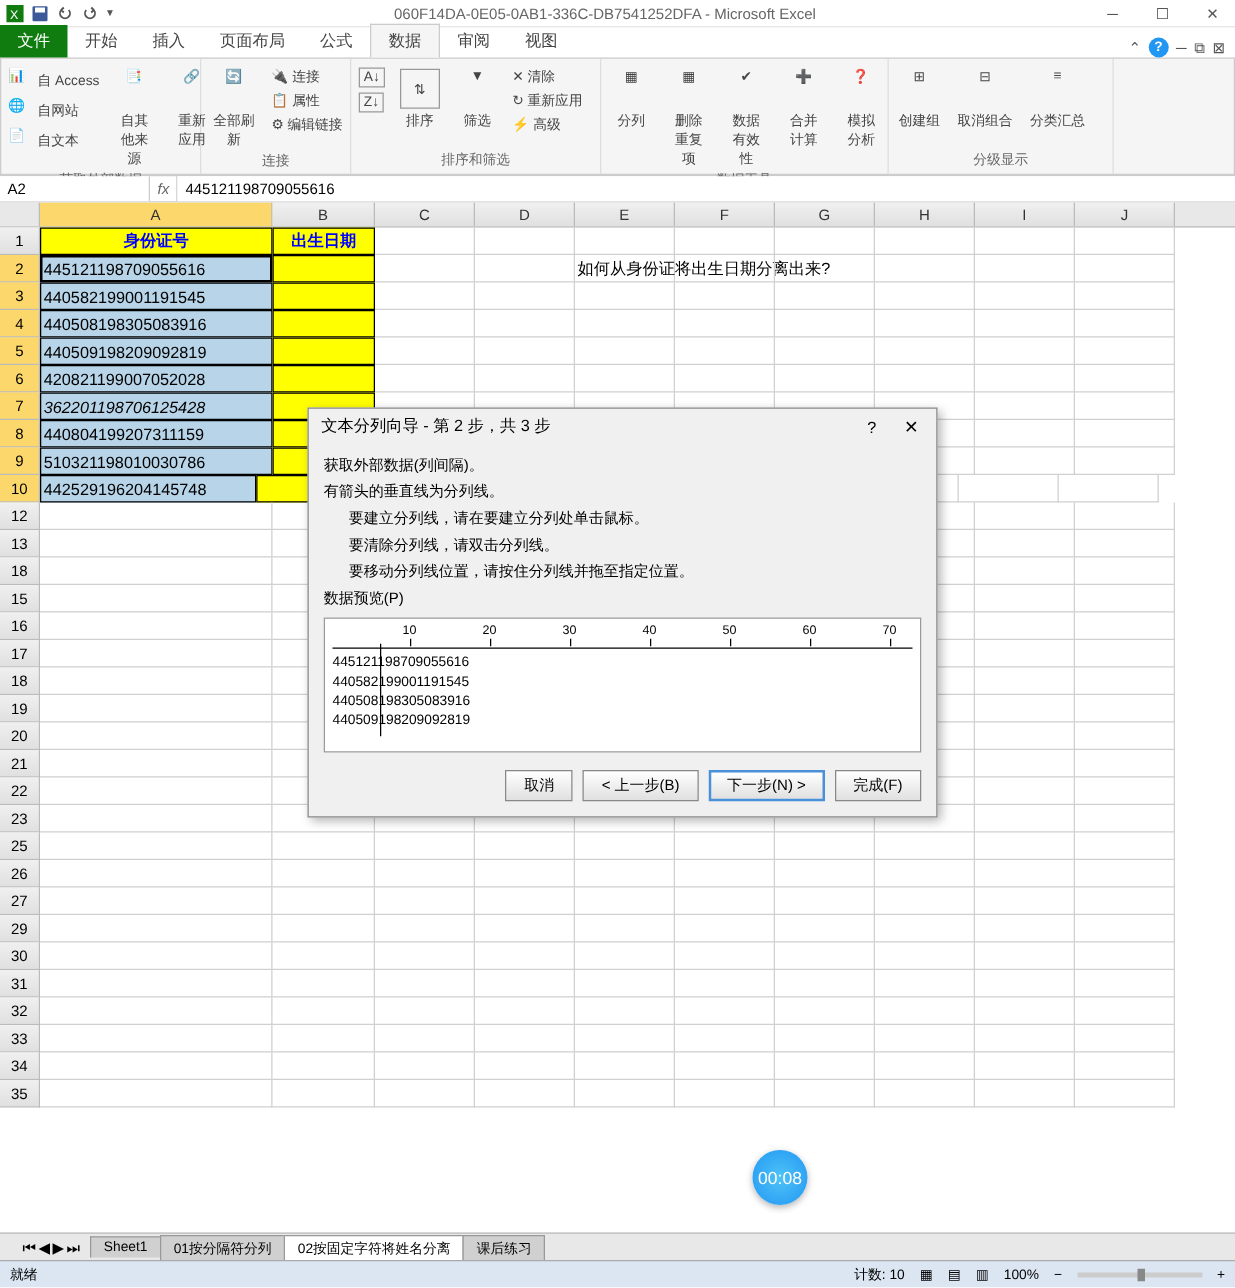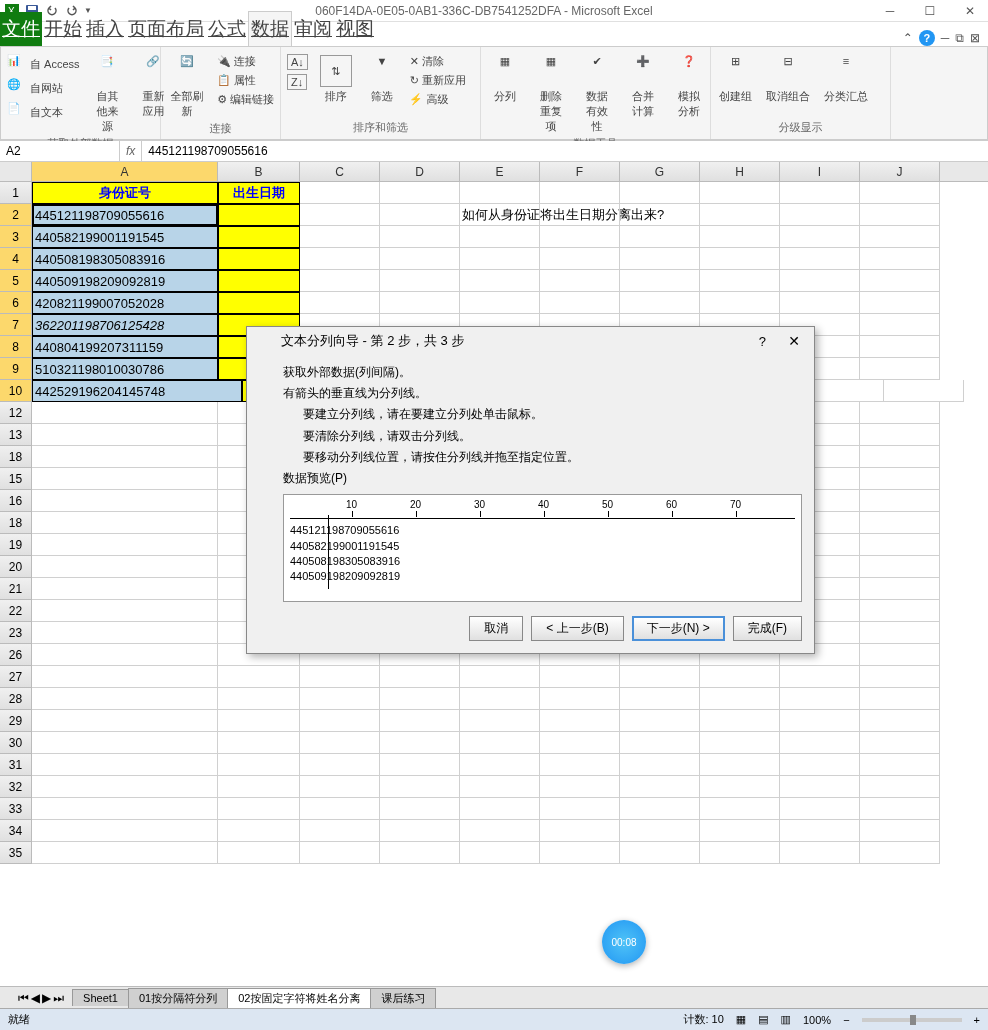--- a/index.html
+++ b/index.html
@@ -8,21 +8,21 @@
 
 .titlebar { height: 22px; background: #fff; display: flex; align-items: center; padding: 0 4px; border-bottom: 1px solid #e0e0e0; }
 .qat { display: flex; gap: 4px; align-items: center; }
 .qat-icon { width: 16px; height: 16px; display: inline-flex; align-items: center; justify-content: center; }
 .title-text { flex: 1; text-align: center; color: #666; font-size: 12px; }
 .win-controls { display: flex; gap: 12px; align-items: center; }
 .win-btn { width: 28px; height: 20px; display: flex; align-items: center; justify-content: center; color: #555; }
 
 
 .ribbon-tabs { height: 24px; display: flex; align-items: end; background: #fff; padding-left: 0; }
-.rtab { padding: 4px 2px; font-size: 19px; color: #444; cursor: pointer; text-decoration: underline; }
+.rtab { padding: 4px 14px; font-size: 13px; color: #444; cursor: pointer; }
 .rtab.file { background: #107c10; color: #fff; }
 .rtab.active { border: 1px solid #ccc; border-bottom: none; background: #f5f5f5; }
 .ribbon-right { margin-left: auto; display: flex; gap: 6px; padding-right: 8px; align-items: center; }
 .help-icon { width: 16px; height: 16px; background: #2196f3; border-radius: 50%; color: #fff; display: flex; align-items: center; justify-content: center; font-size: 11px; font-weight: bold; }
 
 
 .ribbon { height: 94px; background: #f5f5f5; border: 1px solid #ccc; display: flex; }
 .rgroup { border-right: 1px solid #ddd; display: flex; flex-direction: column; padding: 2px 4px; }
 .rgroup-body { flex: 1; display: flex; gap: 6px; align-items: flex-start; padding-top: 4px; }
 .rgroup-label { text-align: center; font-size: 11px; color: #666; padding-bottom: 2px; }
@@ -48,21 +48,21 @@
 .row { display: flex; height: 22px; }
 .rowh { width: 32px; border-right: 1px solid #bbb; border-bottom: 1px solid #bbb; background: linear-gradient(#f0f0f0,#e0e0e0); display: flex; align-items: center; justify-content: center; font-size: 12px; }
 .rowh.sel { background: #fcd86c; }
 .cell { border-right: 1px solid #d0d0d0; border-bottom: 1px solid #d0d0d0; padding: 0 2px; display: flex; align-items: center; overflow: hidden; white-space: nowrap; font-size: 13px; }
 .cell.hdr-yellow { background: #ffff00; color: #0000ff; font-weight: bold; justify-content: center; border: 1px solid #000; }
 .cell.id-cell { background: #b8d4e8; border: 1px solid #000; }
 .cell.date-cell { background: #ffff00; border: 1px solid #000; }
 .cell.active { outline: 2px solid #000; outline-offset: -2px; }
 
 
-.dialog { position: absolute; left: 246px; top: 326px; width: 569px; background: #f0f0f0; border: 1px solid #888; box-shadow: 3px 3px 8px rgba(0,0,0,0.3); padding-left: 24px; }
+.dialog { position: absolute; left: 246px; top: 326px; width: 504px; background: #f0f0f0; border: 1px solid #888; box-shadow: 3px 3px 8px rgba(0,0,0,0.3); }
 .dlg-title { height: 28px; display: flex; align-items: center; padding: 0 10px; font-size: 13px; }
 .dlg-title-text { flex: 1; }
 .dlg-close { width: 20px; text-align: center; font-size: 14px; }
 .dlg-body { padding: 6px 12px 12px; font-size: 12px; }
 .dlg-body p { margin: 2px 0; line-height: 1.6; }
 .dlg-body .indent { margin-left: 20px; }
 .preview-label { margin-top: 40px; }
 .preview-box { border: 1px solid #999; background: #fff; margin-top: 6px; padding: 4px 0 0; position: relative; height: 108px; }
 .ruler { height: 20px; position: relative; border-bottom: 1px solid #000; margin: 0 6px; }
 .ruler-tick { position: absolute; top: 0; font-size: 10px; }
@@ -79,21 +79,21 @@
 .sheet-tab { padding: 2px 10px; background: #fff; border: 1px solid #999; border-bottom: none; font-size: 11px; margin-right: -1px; }
 .sheet-tab.inactive { background: #d0d0d0; }
 
 
 .statusbar { position: absolute; bottom: 0; left: 0; right: 0; height: 22px; background: #dce6f2; border-top: 1px solid #aaa; display: flex; align-items: center; padding: 0 8px; font-size: 11px; }
 .statusbar .right { margin-left: auto; display: flex; gap: 12px; align-items: center; }
 .zoom-slider { width: 100px; height: 4px; background: #ccc; position: relative; }
 .zoom-thumb { position: absolute; left: 48px; top: -3px; width: 6px; height: 10px; background: #888; }
 
 
-.timer { position: absolute; left: 602px; top: 920px; width: 44px; height: 44px; border-radius: 50%; background: radial-gradient(#4fc3f7,#2196f3); color: #fff; display: flex; align-items: center; justify-content: center; font-size: 10px; box-shadow: 0 2px 6px rgba(0,0,0,0.3); }
+.timer { position: absolute; left: 602px; top: 920px; width: 44px; height: 44px; border-radius: 50%; background: radial-gradient(#4fc3f7,#2196f3); color: #fff; display: flex; align-items: center; justify-content: center; font-size: 14px; box-shadow: 0 2px 6px rgba(0,0,0,0.3); }
 
 svg { display: block; }
 </style>
 </head>
 <body>
 
 <div class="titlebar">
   <div class="qat">
     <span class="qat-icon">
         <svg width="14" height="14">
@@ -414,21 +414,21 @@
         <div class="cell" style="width: 80px;"></div>
         <div class="cell" style="width: 80px;"></div>
         <div class="cell" style="width: 80px;"></div>
         <div class="cell" style="width: 80px;"></div>
         <div class="cell" style="width: 80px;"></div>
         <div class="cell" style="width: 80px;"></div>
         <div class="cell" style="width: 80px;"></div>
       </div>
       <div class="row">
         <div class="rowh sel">10</div>
-        <div class="cell id-cell" style="width: 210px;">442529196204145748</div>
+        <div class="cell id-cell" style="width: 173px;">442529196204145748</div>
         <div class="cell date-cell" style="width: 82px;"></div>
         <div class="cell" style="width: 80px;"></div>
         <div class="cell" style="width: 80px;"></div>
         <div class="cell" style="width: 80px;"></div>
         <div class="cell" style="width: 80px;"></div>
         <div class="cell" style="width: 80px;"></div>
         <div class="cell" style="width: 80px;"></div>
         <div class="cell" style="width: 80px;"></div>
         <div class="cell" style="width: 80px;"></div>
       </div>
@@ -491,20 +491,33 @@
         <div class="cell" style="width: 80px;"></div>
         <div class="cell" style="width: 80px;"></div>
         <div class="cell" style="width: 80px;"></div>
         <div class="cell" style="width: 80px;"></div>
         <div class="cell" style="width: 80px;"></div>
         <div class="cell" style="width: 80px;"></div>
         <div class="cell" style="width: 80px;"></div>
         <div class="cell" style="width: 80px;"></div>
       </div>
       <div class="row">
+        <div class="rowh">17</div>
+        <div class="cell" style="width: 186px;"></div>
+        <div class="cell" style="width: 82px;"></div>
+        <div class="cell" style="width: 80px;"></div>
+        <div class="cell" style="width: 80px;"></div>
+        <div class="cell" style="width: 80px;"></div>
+        <div class="cell" style="width: 80px;"></div>
+        <div class="cell" style="width: 80px;"></div>
+        <div class="cell" style="width: 80px;"></div>
+        <div class="cell" style="width: 80px;"></div>
+        <div class="cell" style="width: 80px;"></div>
+      </div>
+      <div class="row">
         <div class="rowh">18</div>
         <div class="cell" style="width: 186px;"></div>
         <div class="cell" style="width: 82px;"></div>
         <div class="cell" style="width: 80px;"></div>
         <div class="cell" style="width: 80px;"></div>
         <div class="cell" style="width: 80px;"></div>
         <div class="cell" style="width: 80px;"></div>
         <div class="cell" style="width: 80px;"></div>
         <div class="cell" style="width: 80px;"></div>
         <div class="cell" style="width: 80px;"></div>
@@ -569,47 +582,47 @@
         <div class="cell" style="width: 80px;"></div>
         <div class="cell" style="width: 80px;"></div>
         <div class="cell" style="width: 80px;"></div>
         <div class="cell" style="width: 80px;"></div>
         <div class="cell" style="width: 80px;"></div>
         <div class="cell" style="width: 80px;"></div>
         <div class="cell" style="width: 80px;"></div>
         <div class="cell" style="width: 80px;"></div>
       </div>
       <div class="row">
+        <div class="rowh">25</div>
+        <div class="cell" style="width: 186px;"></div>
+        <div class="cell" style="width: 82px;"></div>
+        <div class="cell" style="width: 80px;"></div>
+        <div class="cell" style="width: 80px;"></div>
+        <div class="cell" style="width: 80px;"></div>
+        <div class="cell" style="width: 80px;"></div>
+        <div class="cell" style="width: 80px;"></div>
+        <div class="cell" style="width: 80px;"></div>
+        <div class="cell" style="width: 80px;"></div>
+        <div class="cell" style="width: 80px;"></div>
+      </div>
+      <div class="row">
         <div class="rowh">26</div>
         <div class="cell" style="width: 186px;"></div>
         <div class="cell" style="width: 82px;"></div>
         <div class="cell" style="width: 80px;"></div>
         <div class="cell" style="width: 80px;"></div>
         <div class="cell" style="width: 80px;"></div>
         <div class="cell" style="width: 80px;"></div>
         <div class="cell" style="width: 80px;"></div>
         <div class="cell" style="width: 80px;"></div>
         <div class="cell" style="width: 80px;"></div>
         <div class="cell" style="width: 80px;"></div>
       </div>
       <div class="row">
         <div class="rowh">27</div>
-        <div class="cell" style="width: 186px;"></div>
-        <div class="cell" style="width: 82px;"></div>
-        <div class="cell" style="width: 80px;"></div>
-        <div class="cell" style="width: 80px;"></div>
-        <div class="cell" style="width: 80px;"></div>
-        <div class="cell" style="width: 80px;"></div>
-        <div class="cell" style="width: 80px;"></div>
-        <div class="cell" style="width: 80px;"></div>
-        <div class="cell" style="width: 80px;"></div>
-        <div class="cell" style="width: 80px;"></div>
-      </div>
-      <div class="row">
-        <div class="rowh">28</div>
         <div class="cell" style="width: 186px;"></div>
         <div class="cell" style="width: 82px;"></div>
         <div class="cell" style="width: 80px;"></div>
         <div class="cell" style="width: 80px;"></div>
         <div class="cell" style="width: 80px;"></div>
         <div class="cell" style="width: 80px;"></div>
         <div class="cell" style="width: 80px;"></div>
         <div class="cell" style="width: 80px;"></div>
         <div class="cell" style="width: 80px;"></div>
         <div class="cell" style="width: 80px;"></div>

